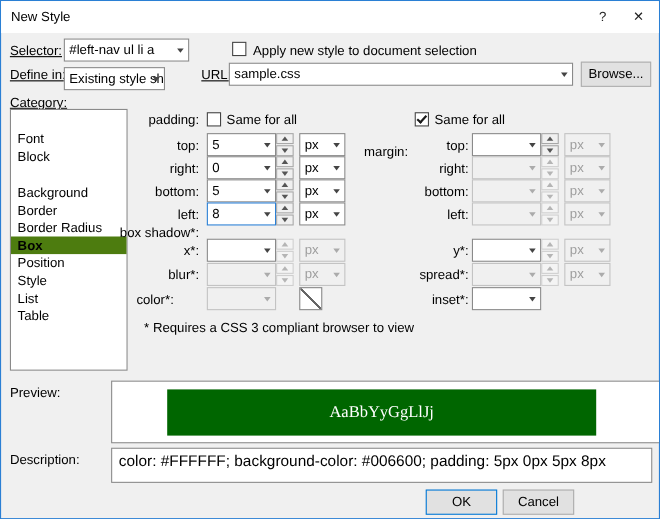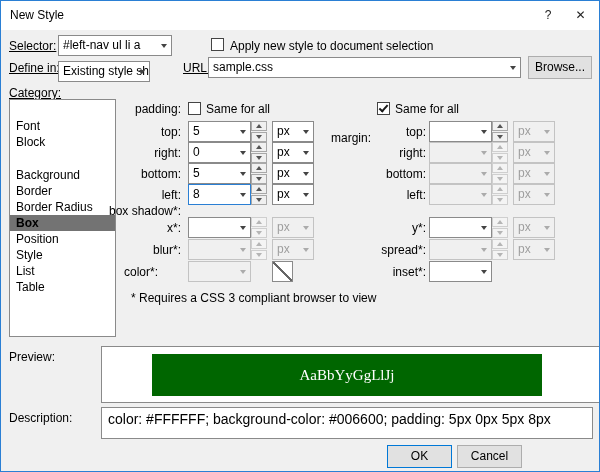--- a/index.html
+++ b/index.html
@@ -39,21 +39,21 @@
   .checkbox.checked::after{content:'';position:absolute;left:1px;top:2px;width:7px;height:3px;
     border-left:2px solid #1a1a1a;border-bottom:2px solid #1a1a1a;transform:rotate(-48deg);}
 
   .btn{position:absolute;height:23px;background:#e1e1e1;border:1px solid #adadad;box-sizing:border-box;
     text-align:center;line-height:21px;font-size:12px;cursor:default;}
   .btn.default{border-color:#0078d7;}
 
   .listbox{position:absolute;background:#fff;border:1px solid #8a8a8a;box-sizing:border-box;padding-top:1px;}
   .list-item{height:16px;line-height:16px;padding-left:6px;white-space:nowrap;overflow:hidden;}
   .list-item.bold{font-weight:normal;margin-top:17px;}
-  .list-item.selected{background:#737373;font-weight:bold;}
+  .list-item.selected{background:#4d7c0f;font-weight:bold;}
 
   .panelbox{position:absolute;background:#fff;border:1px solid #8a8a8a;box-sizing:border-box;}
   .preview-bar{position:absolute;left:50px;top:7px;width:390px;height:42px;display:flex;align-items:center;justify-content:center;}
   .preview-text{font-family:"Liberation Serif", serif;font-size:15px;}
   .desc-text{position:absolute;left:6px;top:3px;font-size:14px;white-space:nowrap;}
 
   .colorbtn{position:absolute;width:21px;height:21px;box-sizing:border-box;border:1px solid #8a8a8a;
     background:linear-gradient(to top right,#fff 46%,#666 46%,#666 54%,#fff 54%);}
   .note{position:absolute;font-size:12px;white-space:nowrap;}
 </style>

